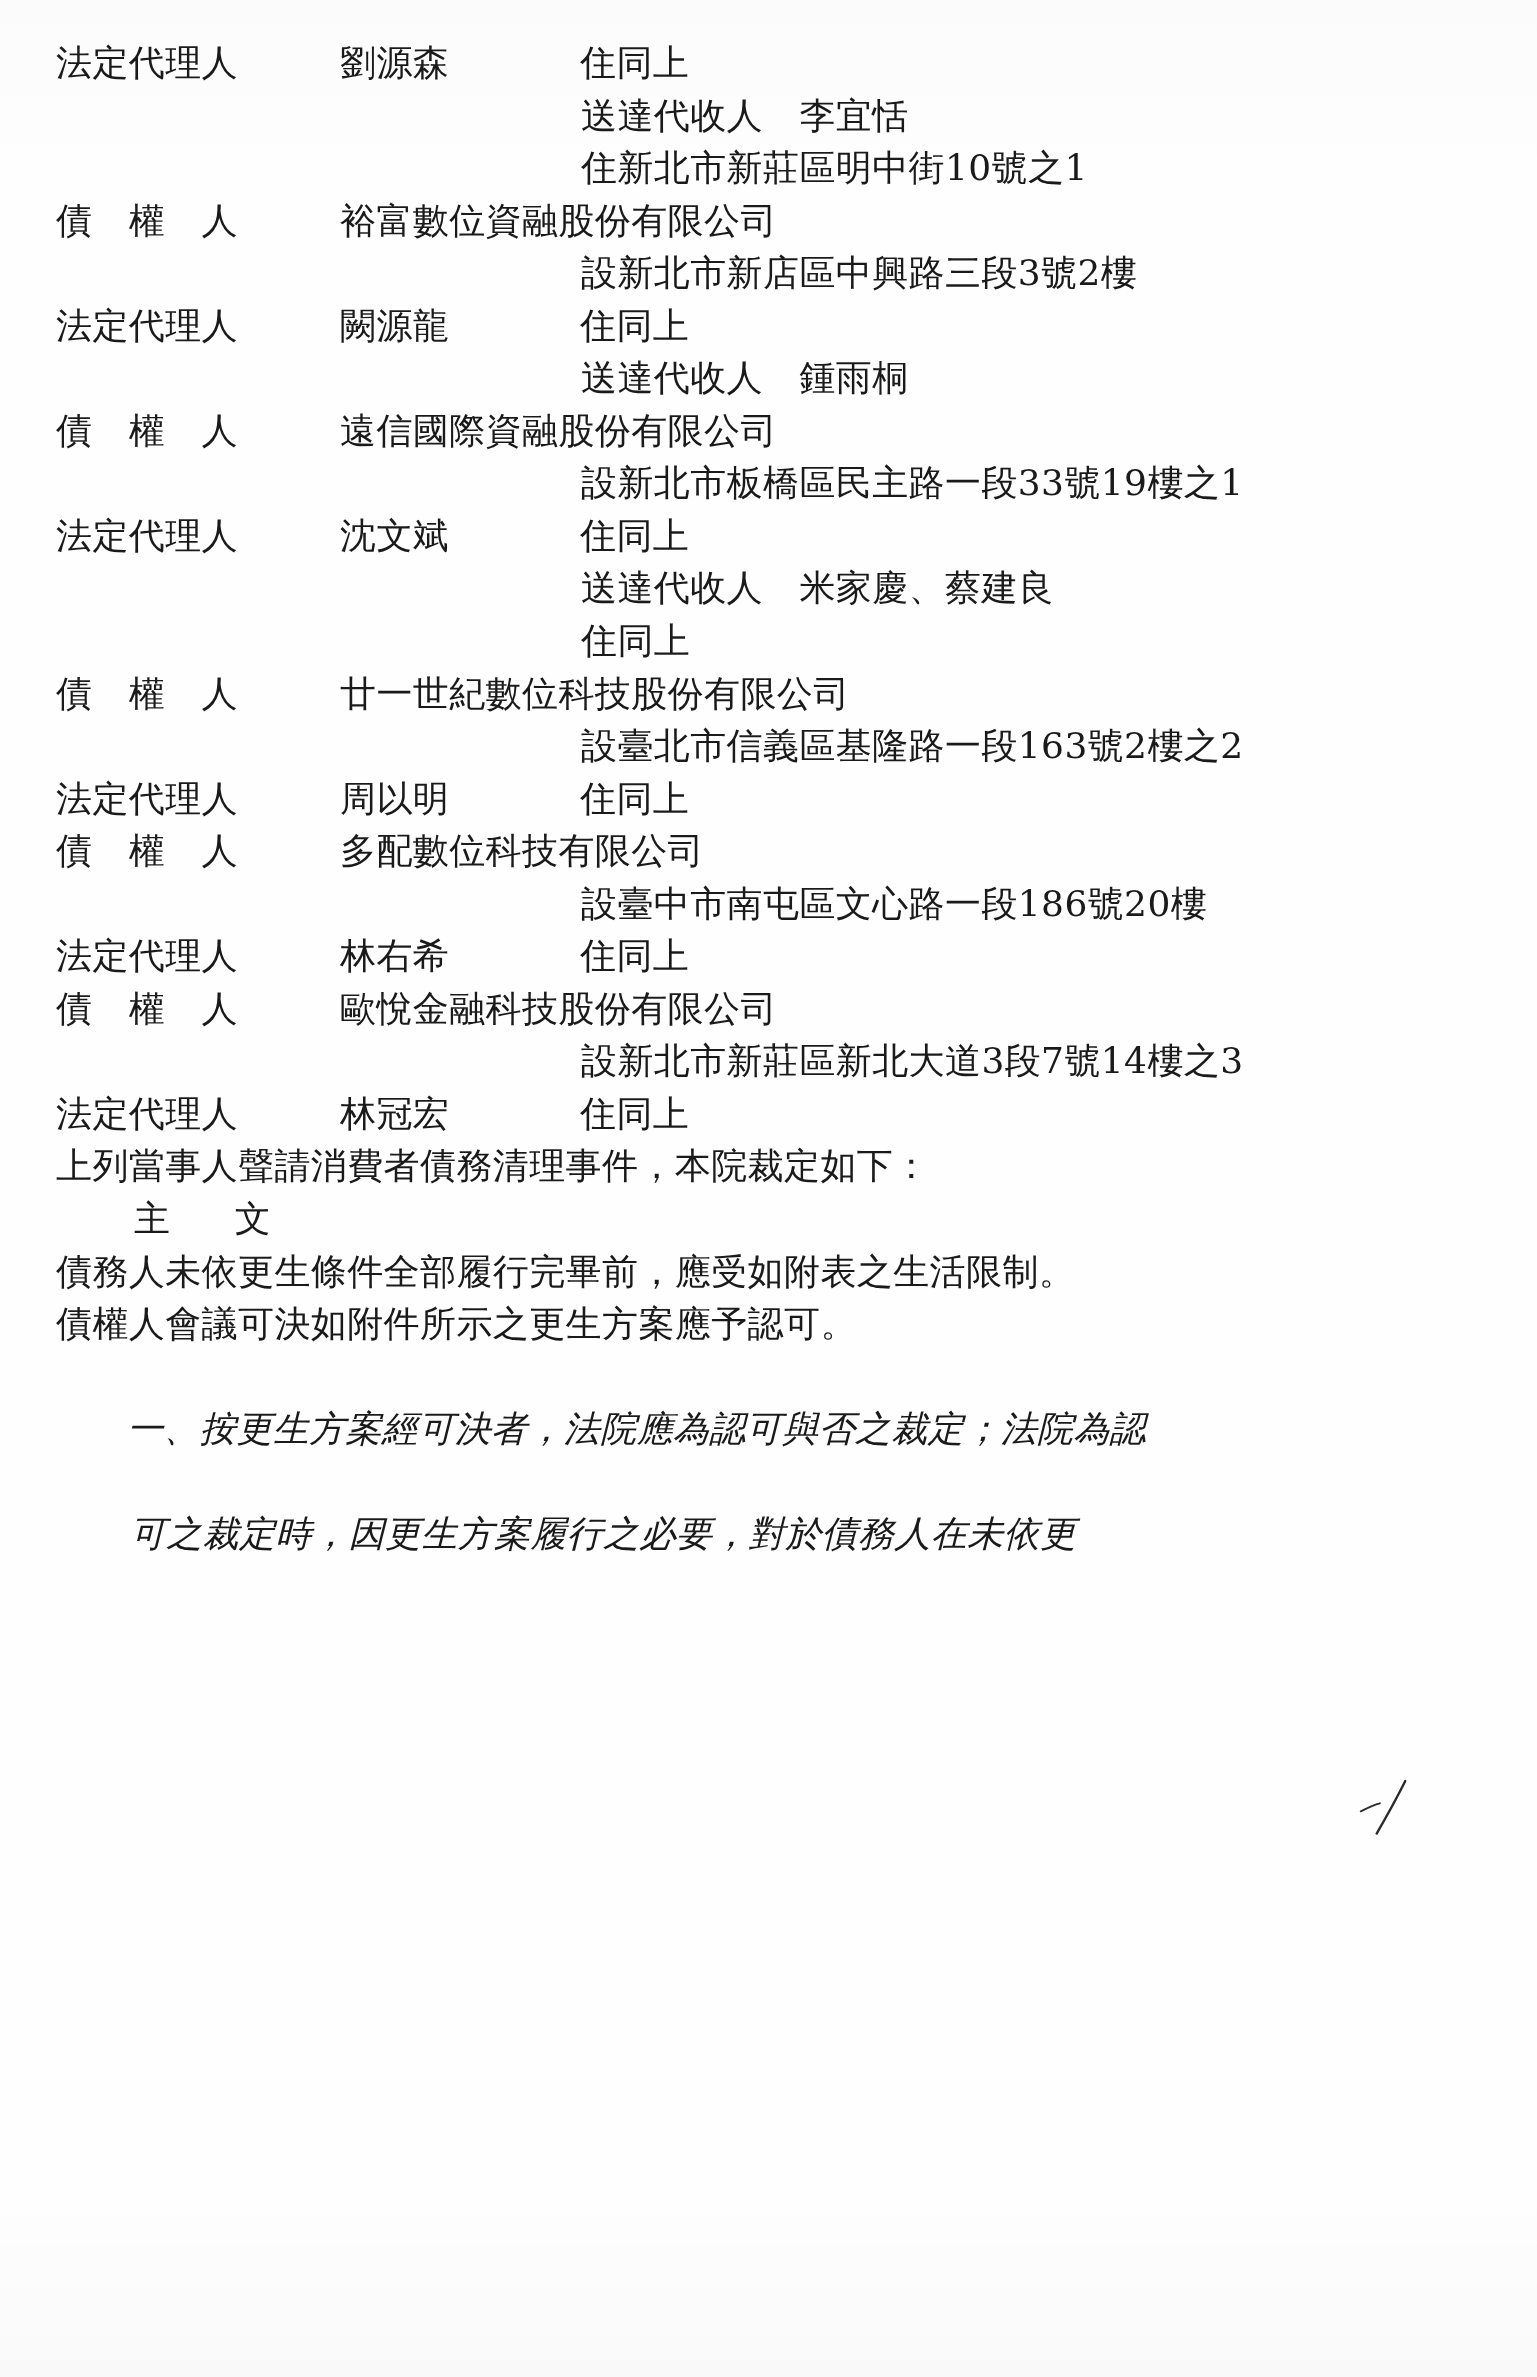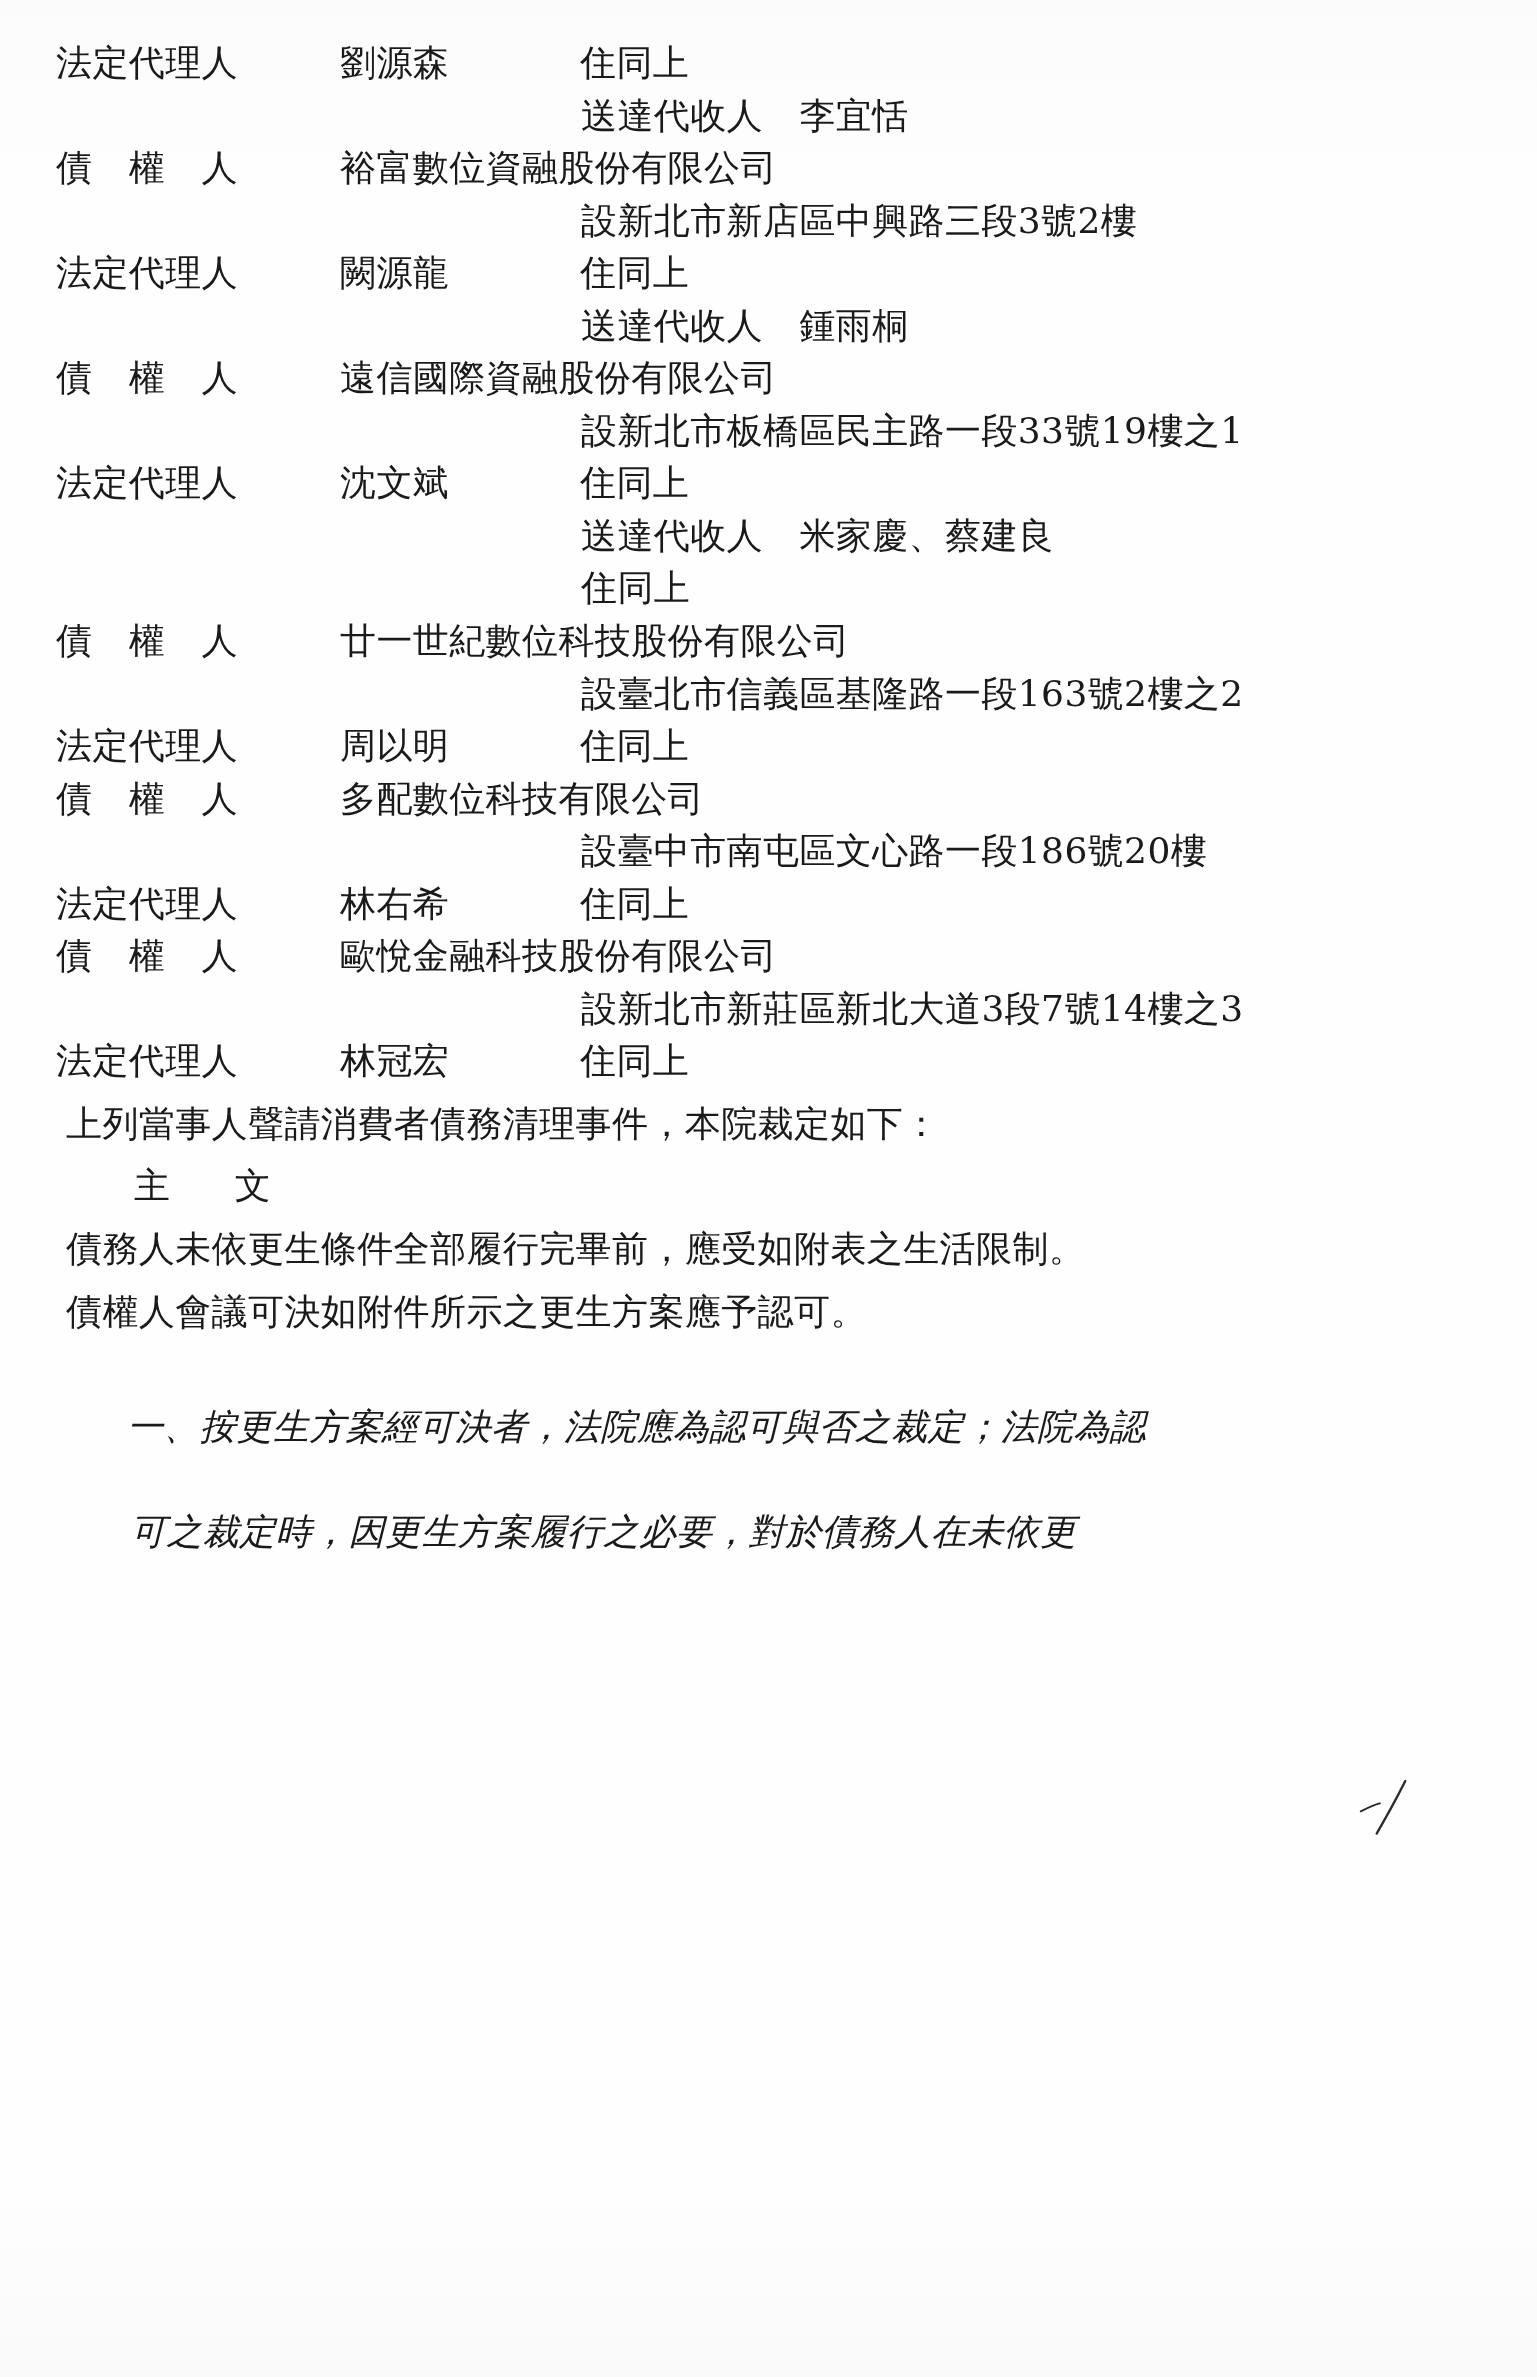--- a/index.html
+++ b/index.html
@@ -77,21 +77,21 @@
     white-space: pre-wrap;
   }
   .indent-addr2 {
     margin-left: 525px;
     max-width: 913px;
     white-space: pre-wrap;
   }
 
   .full-line {
     white-space: pre-wrap;
-    margin: 10px;
+    margin: 0;
   }
 
   .heading {
     margin: 0;
     padding-left: 78px;
     white-space: pre;
     letter-spacing: 14.4px;
   }
 
   .hang {
@@ -122,20 +122,21 @@
 <div class="page">
 
   <div class="doc-body">
 
     <div class="line">
       <span class="label">法定代理人</span>
       <span class="name">劉源森</span>
       <span class="value">住同上</span>
     </div>
     <div class="indent-addr">送達代收人　李宜恬</div>
+    <div class="indent-addr">住新北市新莊區明中街10號之1</div>
 
     <div class="line">
       <span class="label spaced">債　權　人</span>
       <span class="value">裕富數位資融股份有限公司</span>
     </div>
     <div class="indent-addr">設新北市新店區中興路三段3號2樓</div>
 
     <div class="line">
       <span class="label">法定代理人</span>
       <span class="name">闕源龍</span>

